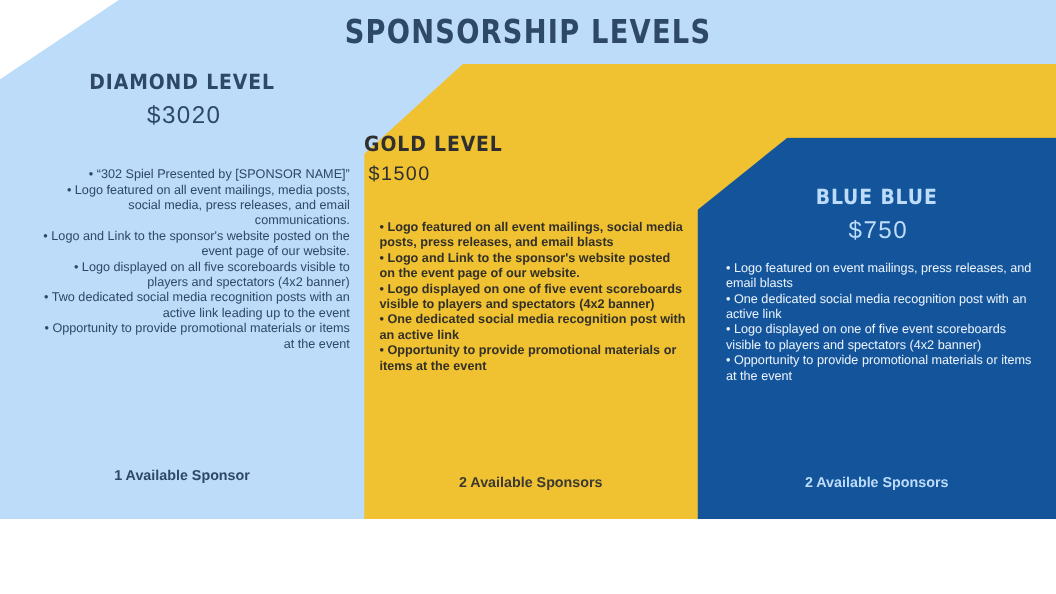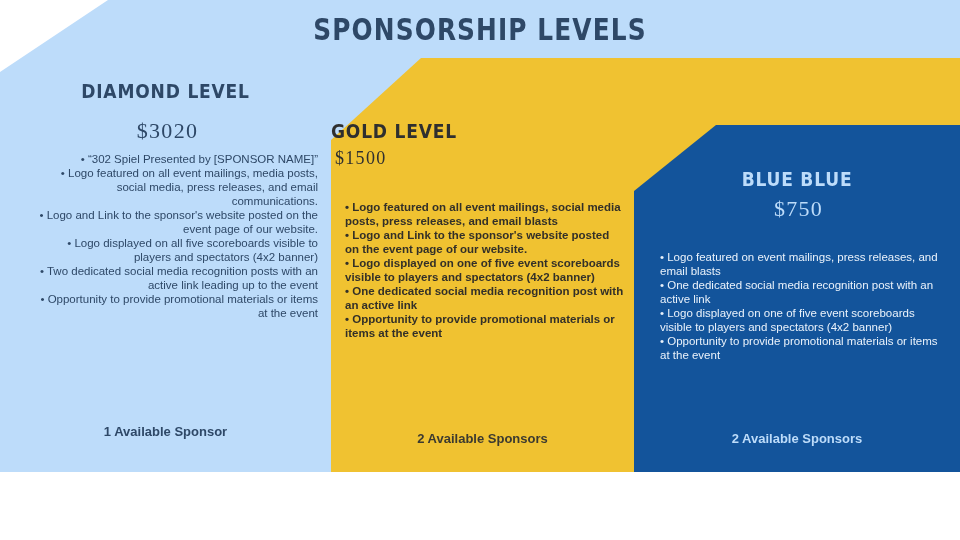--- a/index.html
+++ b/index.html
@@ -74,41 +74,41 @@
     font-stretch:condensed;
     transform:scaleX(0.93);
     transform-origin:left top;
     white-space:nowrap;
   }
   .tier-price {
     font-size:21px;
     font-weight:normal;
     letter-spacing:1.3px;
     margin-top:6px;
-    font-family:Liberation Serif, serif;
+    font-family:Liberation Sans, sans-serif;
     white-space:nowrap;
   }
   .benefits {
     font-size:11.5px;
     line-height:1.22;
     white-space:pre-line;
   }
   .avail {
     position:absolute;
     font-size:13px;
     font-weight:bold;
     white-space:nowrap;
   }
 
   
   #tier-diamond        { left:0; top:64px; width:331px; text-align:center; }
   #tier-diamond .tier-name  { transform:none; }
   #tier-diamond .tier-price { font-size:22px; padding-left:4px; }
   #tier-diamond .tier-name,
-  #tier-diamond .tier-price { color:#2e4867;margin-top:16px; }
+  #tier-diamond .tier-price { color:#2e4867; }
   #benefits-diamond {
     position:absolute; left:33px; top:152px; width:285px;
     color:#2e4867; text-align:right;
   }
   #avail-diamond { left:0; top:424px; width:331px; text-align:center; color:#2e4867; }
 
   
   #tier-gold        { left:331px; top:120px; width:303px; text-align:left; }
   #tier-gold .tier-name  { transform:none; }
   #tier-gold .tier-price { font-size:18px; padding-left:4px; }
@@ -120,21 +120,21 @@
   }
   #avail-gold { left:331px; top:431px; width:303px; text-align:center; color:#3c3a30; }
 
   
   #tier-blue        { left:634px; top:168px; width:326px; text-align:center; }
   #tier-blue .tier-name  { transform:none; }
   #tier-blue .tier-price { font-size:22px; padding-left:3px; }
   #tier-blue .tier-name,
   #tier-blue .tier-price { color:#bddcfa; }
   #benefits-blue {
-    position:absolute; left:660px; top:250px; width:280px;
+    position:absolute; left:660px; top:237px; width:280px;
     color:#eaf2fb; text-align:left;
   }
   #avail-blue { left:634px; top:431px; width:326px; text-align:center; color:#bddcfa; }
 </style>
 </head>
 <body>
 
 <div id="stage">
 
   <div class="panel" id="panel-diamond"></div>

